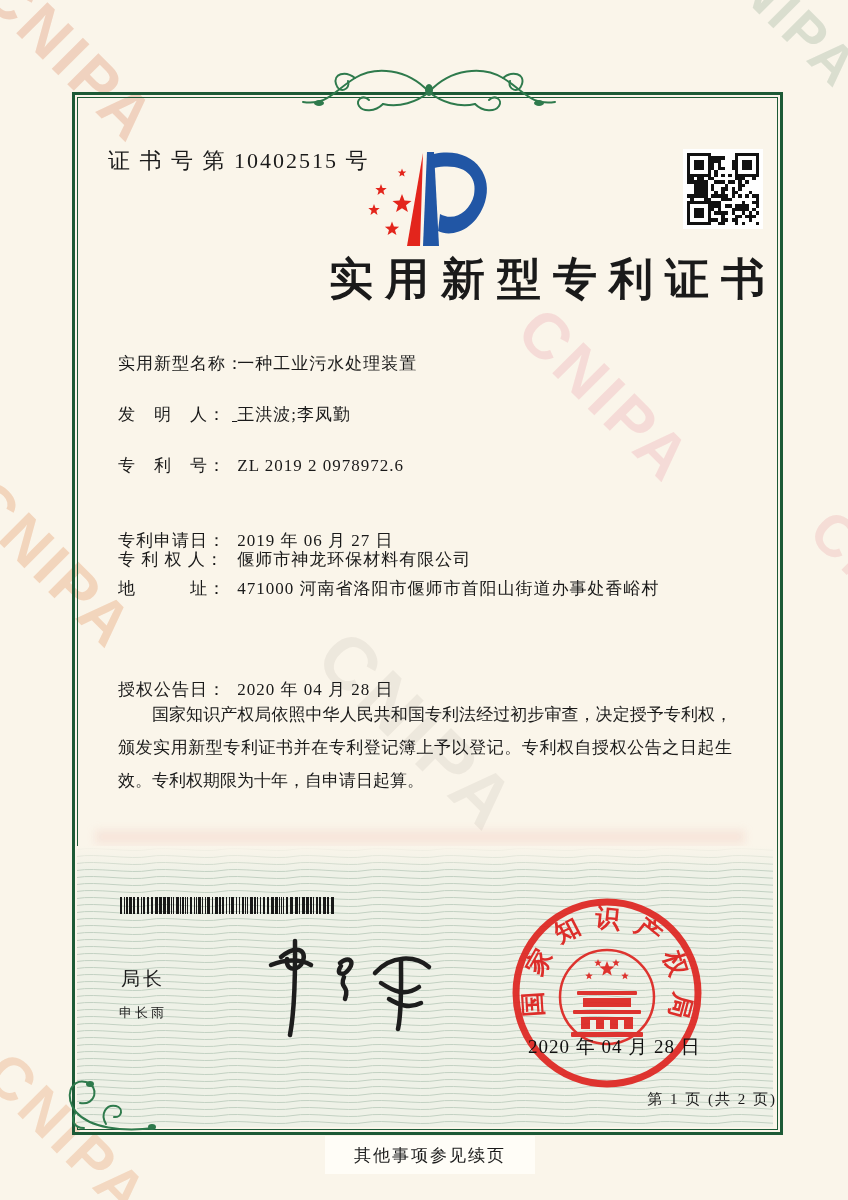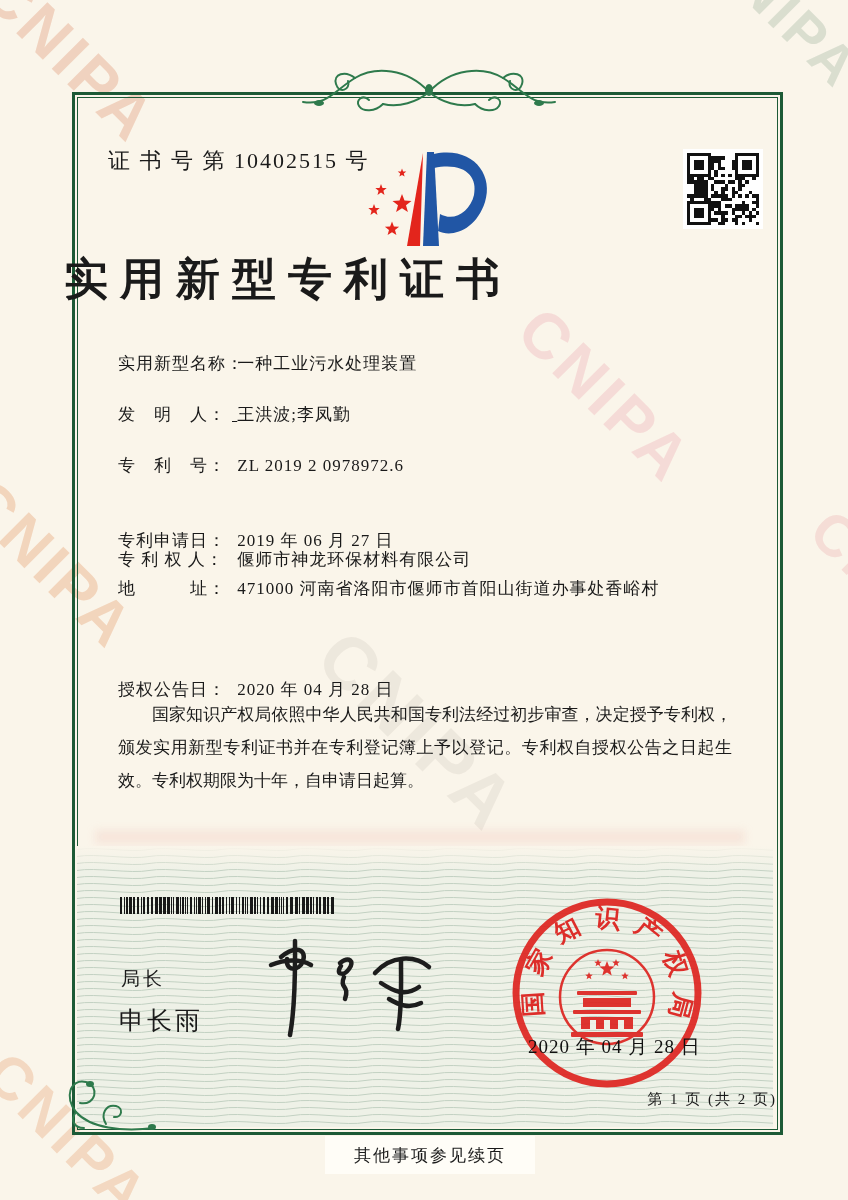--- a/index.html
+++ b/index.html
@@ -26,42 +26,42 @@
   }
   .frame-inner{
     position:absolute;left:2px;top:2px;right:2px;bottom:2px;
     border:1px solid #1c5a36;
   }
   .cert-no{
     position:absolute;left:108px;top:146px;
     font-size:22px;letter-spacing:2px;
   }
   .title{
-    position:absolute;left:64px;top:250px;width:705px;
-    text-align:left;font-size:44px;font-weight:bold;letter-spacing:12px;
+    position:absolute;left:72px;top:250px;width:705px;
+    text-align:right;font-size:44px;font-weight:bold;letter-spacing:12px;
   }
   .field-row{position:absolute;left:118px;font-size:17px;letter-spacing:1px;white-space:nowrap;}
   .field-label{display:inline-block;width:114px;}
   .field-value{display:inline-block;}
   .grant2{position:absolute;left:368px;top:0;}
   .body-text{
     position:absolute;left:118px;top:698px;width:614px;
     font-size:17px;line-height:33px;text-align:justify;
   }
   .body-text p{margin:0;text-indent:2em;}
   
   .wave-zone{position:absolute;left:77px;top:846px;width:696px;height:281px;}
   .wave-fade{position:absolute;left:77px;top:846px;width:696px;height:26px;
     background:linear-gradient(#faf5ea,rgba(250,245,234,0));}
   .pink-smear{position:absolute;left:95px;top:830px;width:650px;height:14px;
     background:rgba(236,168,158,.20);filter:blur(4px);}
   .barcode{position:absolute;left:120px;top:897px;width:218px;height:17px;}
   .issuer-title{position:absolute;left:121px;top:966px;font-size:19px;
     font-family:"Liberation Sans","DejaVu Sans",sans-serif;letter-spacing:3px;}
-  .issuer-name{position:absolute;left:119px;top:1004px;font-size:25px;
+  .issuer-name{position:absolute;left:119px;top:1004px;font-size:13px;
     font-family:"Liberation Sans","DejaVu Sans",sans-serif;letter-spacing:3px;}
   .signature{position:absolute;left:243px;top:935px;}
   .seal{position:absolute;left:509px;top:895px;width:196px;height:196px;}
   .seal-date{
     position:absolute;left:528px;top:1034px;font-size:19px;letter-spacing:1px;
     color:#111;white-space:nowrap;
   }
   .page-info{
     position:absolute;left:72px;top:1090px;width:705px;text-align:right;
     font-size:15px;letter-spacing:2px;

